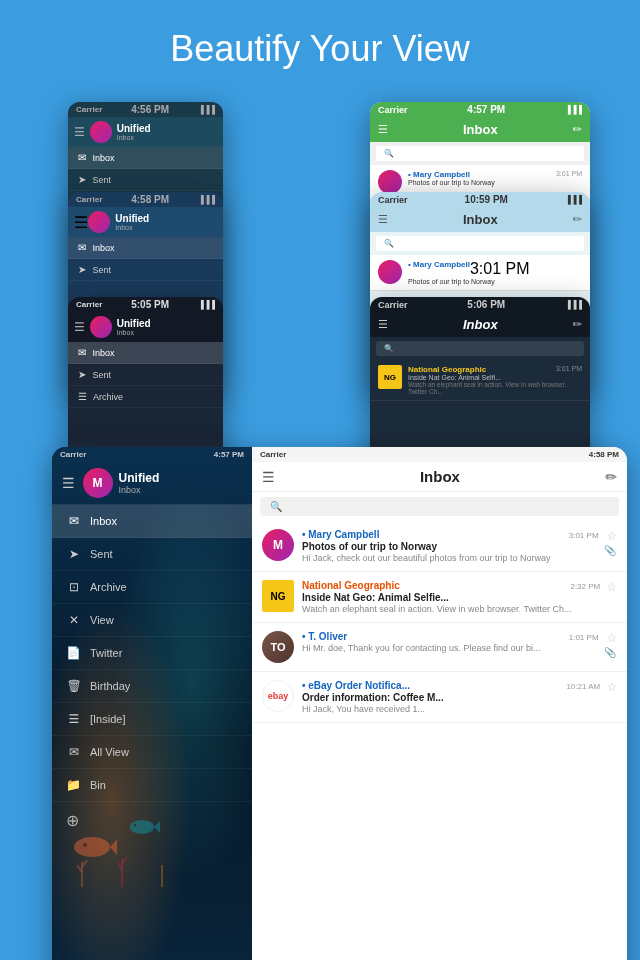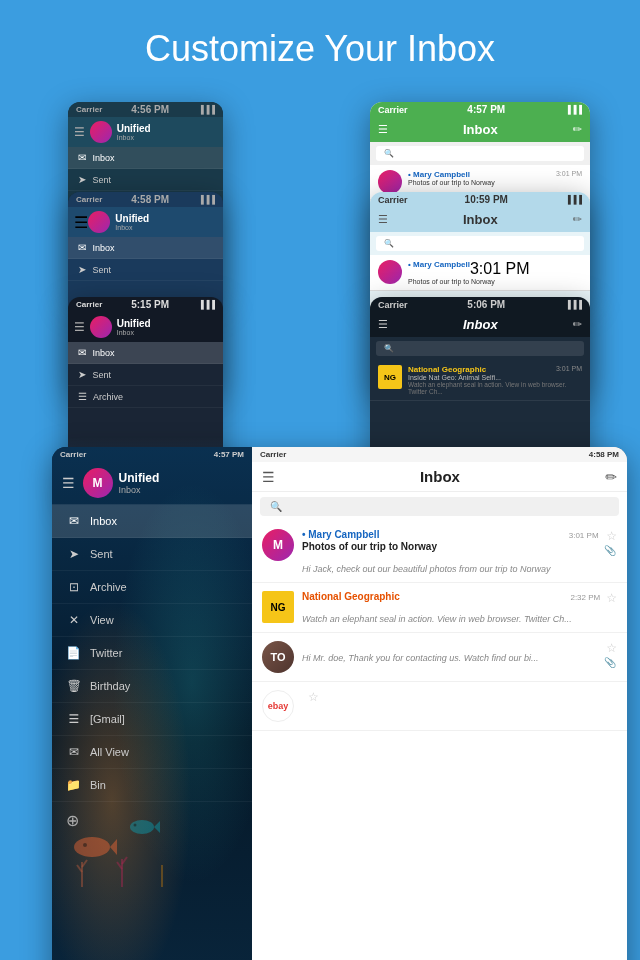--- a/index.html
+++ b/index.html
@@ -433,21 +433,21 @@
     }
     .emaillist-7 .e-content { flex: 1; min-width: 0; }
     .emaillist-7 .e-row1 {
       display: flex;
       justify-content: space-between;
       align-items: baseline;
     }
     .emaillist-7 .e-sender { font-size: 10px; font-weight: 700; color: #1565c0; }
     .emaillist-7 .e-time { font-size: 8px; color: #999; }
     .emaillist-7 .e-subject { font-size: 10px; font-weight: 600; color: #222; margin-top: 1px; white-space: nowrap; overflow: hidden; text-overflow: ellipsis; }
-    .emaillist-7 .e-body { font-size: 9px; color: #888; margin-top: 12px; white-space: nowrap; overflow: hidden; text-overflow: ellipsis; font-style: italic; }
+    .emaillist-7 .e-body { font-size: 9px; color: #888; margin-top: 1px; white-space: nowrap; overflow: hidden; text-overflow: ellipsis; }
     .emaillist-7 .e-right { display: flex; flex-direction: column; align-items: flex-end; margin-left: 6px; }
     .emaillist-7 .e-star { color: #ccc; font-size: 12px; }
     .emaillist-7 .e-attach { color: #999; font-size: 10px; margin-top: 2px; }
 
     
     .avatar-mary {
       background: linear-gradient(135deg, #e91e63, #9c27b0);
       display: flex;
       align-items: center;
       justify-content: center;
@@ -493,21 +493,21 @@
       width: 140px;
       height: 100px;
       opacity: 0.6;
     }
 
   </style>
 </head>
 <body>
 
 <div class="header">
-  <h1>Customize Your Inbox</h1>
+  <h1>Beautify Your View</h1>
 </div>
 
 <div class="phones-container">
 
   <div class="phone phone-1">
     <div class="status-bar">
       <span>Carrier</span>
       <span class="time">4:56 PM</span>
       <span class="icons">▐▐▐</span>
     </div>
@@ -607,21 +607,21 @@
         <div class="email-subject">Photos of our trip to Norway</div>
       </div>
     </div>
   </div>
 
   <div class="phone phone-5">
     <div class="city-silhouette"></div>
     <div style="position:relative;z-index:2;">
       <div class="status-bar">
         <span>Carrier</span>
-        <span class="time">5:15 PM</span>
+        <span class="time">5:05 PM</span>
         <span class="icons">▐▐▐</span>
       </div>
       <div class="sidebar-header">
         <span class="hamburger" style="color:#aaa;font-size:12px;margin-right:5px;">☰</span>
         <div style="width:22px;height:22px;border-radius:50%;background:#666;margin-right:5px;overflow:hidden;">
           <div class="av-small-mary"></div>
         </div>
         <div>
           <div class="account-name">Unified</div>
           <div class="account-sub">Inbox</div>
@@ -725,21 +725,21 @@
         <div class="s-menu-item">
           <span class="s-icon">📄</span>
           <span>Twitter</span>
         </div>
         <div class="s-menu-item">
           <span class="s-icon">🗑</span>
           <span>Birthday</span>
         </div>
         <div class="s-menu-item">
           <span class="s-icon">☰</span>
-          <span>[Gmail]</span>
+          <span>[Inside]</span>
         </div>
         <div class="s-menu-item">
           <span class="s-icon">✉</span>
           <span>All View</span>
         </div>
         <div class="s-menu-item">
           <span class="s-icon">📁</span>
           <span>Bin</span>
         </div>
         <div class="add-account">
@@ -781,42 +781,55 @@
           </div>
         </div>
 
         <div class="e-item">
           <div class="e-avatar nat-geo">NG</div>
           <div class="e-content">
             <div class="e-row1">
               <span class="e-sender" style="color:#e65100;">National Geographic</span>
               <span class="e-time">2:32 PM</span>
             </div>
+            <div class="e-subject">Inside Nat Geo: Animal Selfie...</div>
             <div class="e-body">Watch an elephant seal in action. View in web browser. Twitter Ch...</div>
           </div>
           <div class="e-right">
             <span class="e-star">☆</span>
           </div>
         </div>
 
         <div class="e-item">
           <div class="e-avatar">
             <div class="avatar-t-oliver">TO</div>
           </div>
           <div class="e-content">
-            <div class="e-body">Hi Mr. doe, Thank you for contacting us. Watch find our bi...</div>
+            <div class="e-row1">
+              <span class="e-sender">• T. Oliver</span>
+              <span class="e-time">1:01 PM</span>
+            </div>
+            <div class="e-body">Hi Mr. doe, Thank you for contacting us. Please find our bi...</div>
           </div>
           <div class="e-right">
             <span class="e-star">☆</span>
             <span class="e-attach">📎</span>
           </div>
         </div>
 
         <div class="e-item">
           <div class="e-avatar ebay" style="font-size:9px;color:#e53935;font-weight:700;">ebay</div>
+          <div class="e-content">
+            <div class="e-row1">
+              <span class="e-sender">• eBay Order Notifica...</span>
+              <span class="e-time">10:21 AM</span>
+            </div>
+            <div class="e-subject">Order information: Coffee M...</div>
+            <div class="e-body">Hi Jack, You have received 1...</div>
+          </div>
           <div class="e-right">
             <span class="e-star">☆</span>
           </div>
         </div>
 
       </div>
     </div>
   </div>
 
 </div>

